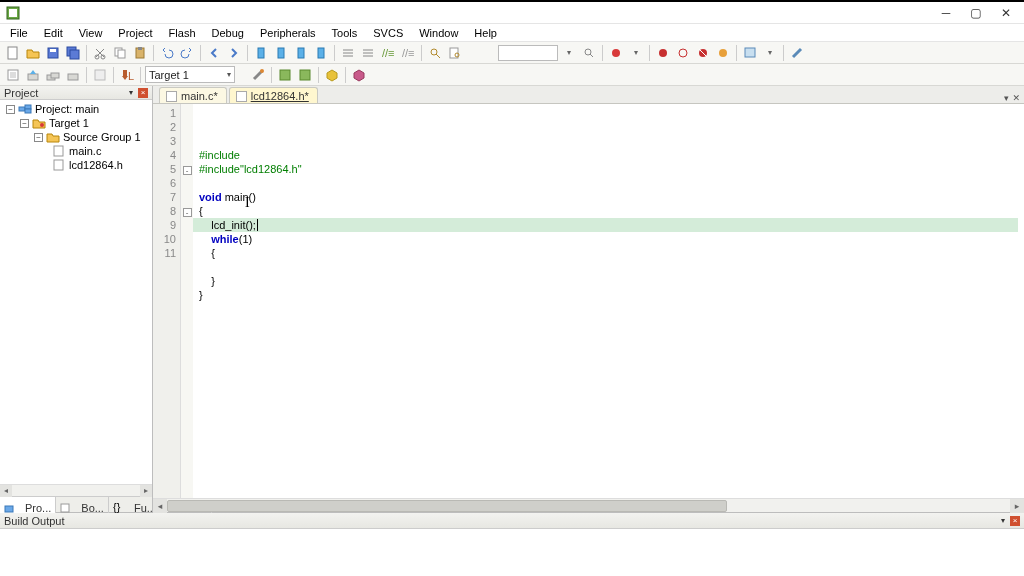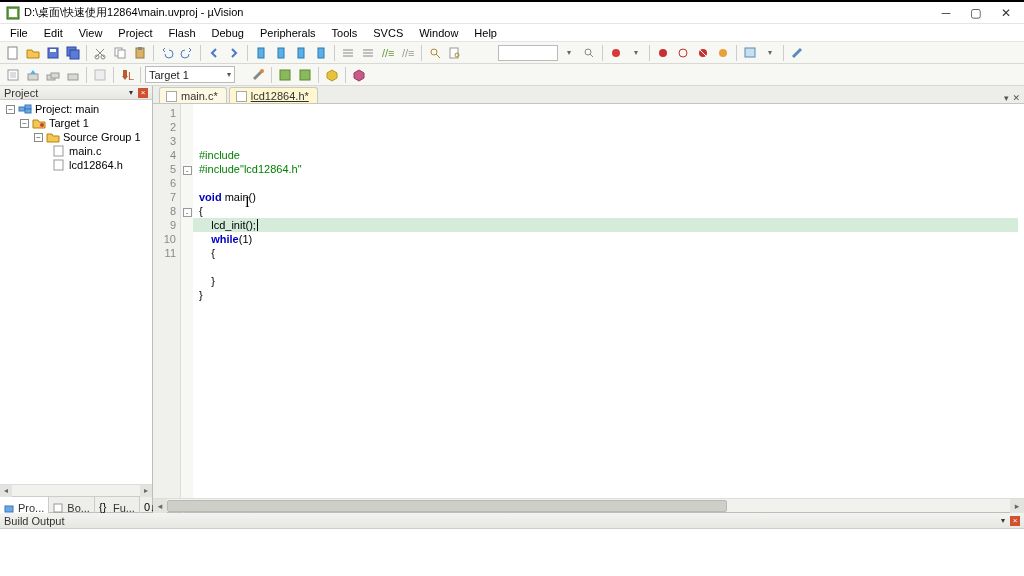--- a/index.html
+++ b/index.html
@@ -27,21 +27,21 @@
 .tree { flex:1; overflow:auto; padding:2px 0 2px 2px; font-size:11px; background:#fff; }
 .tree .node { display:flex; align-items:center; height:14px; white-space:nowrap; }
 .tree .indent { display:inline-block; }
 .tree .expander { width:9px; height:9px; border:1px solid #888; font-size:8px; line-height:7px; text-align:center; margin-right:3px; color:#444; }
 .tree .ficon { width:14px; height:12px; margin-right:3px; display:inline-flex; align-items:center; justify-content:center; }
 .tree .label { color:#000; }
 .proj-scroll { height:12px; background:#f1f1ee; border-top:1px solid #ddd; position:relative; }
 .proj-scroll .left,.proj-scroll .right{ position:absolute; top:0; width:12px; height:12px; background:#e3e3e0; text-align:center; font-size:8px; line-height:12px; color:#666;}
 .proj-scroll .left{left:0;} .proj-scroll .right{right:0;}
 .pane-tabs { height:16px; background:#eeeeea; border-top:1px solid #ccc; display:flex; }
-.pane-tabs .tab { padding:11px 4px; font-size:10px; border-right:1px solid #ccc; display:flex; align-items:center; gap:4px; color:#333; }
+.pane-tabs .tab { padding:11px 4px; font-size:10px; border-right:1px solid #ccc; display:flex; align-items:center; gap:11px; color:#333; }
 .pane-tabs .tab.active { background:#fff; }
 .pane-tabs .tab .ic { width:10px; height:10px; display:inline-block; }
 .editor-pane { flex:1; display:flex; flex-direction:column; }
 .ed-tabs { height:18px; background:#ededea; border-bottom:1px solid #c6c6c0; display:flex; align-items:flex-end; padding-left:6px; gap:2px; position:relative;}
 .ed-tabs .tab { height:16px; padding:1px 8px 0 6px; background:#fcf8e3; border:1px solid #c9c9c2; border-bottom:none; border-radius:3px 3px 0 0; display:flex; align-items:center; gap:4px; font-size:10px; color:#333; }
 .ed-tabs .tab.active { background:#fff7cf;text-decoration:underline; }
 .ed-tabs .tab .fic { width:11px; height:11px; background:#fff; border:1px solid #aaa; }
 .ed-tabs .ctrls { margin-left:auto; display:flex; gap:4px; padding-right:4px; }
 .ed-tabs .ctrls span { font-size:9px; color:#555; }
 .editor { flex:1; display:flex; background:#fff; font-family:Consolas,monospace; font-size:12px; position:relative; overflow:hidden;}
@@ -67,21 +67,20 @@
 </head>
 <body>
 
 <div class="titlebar">
   <span class="ico">
     <svg viewBox="0 0 14 14">
         <rect x="1" y="1" width="12" height="12" fill="#6aa844" stroke="#35641e"></rect>
         <rect x="3" y="3" width="8" height="8" fill="#fff"></rect>
       </svg>
   </span>
-  <span>D:\桌面\快速使用12864\main.uvproj - µVision</span>
   <div class="win-ctrls">
     <span>─</span>
     <span>▢</span>
     <span>✕</span>
   </div>
 </div>
 
 <div class="menubar" id="menubar">
     <span class="item">File</span>
     <span class="item">Edit</span>

